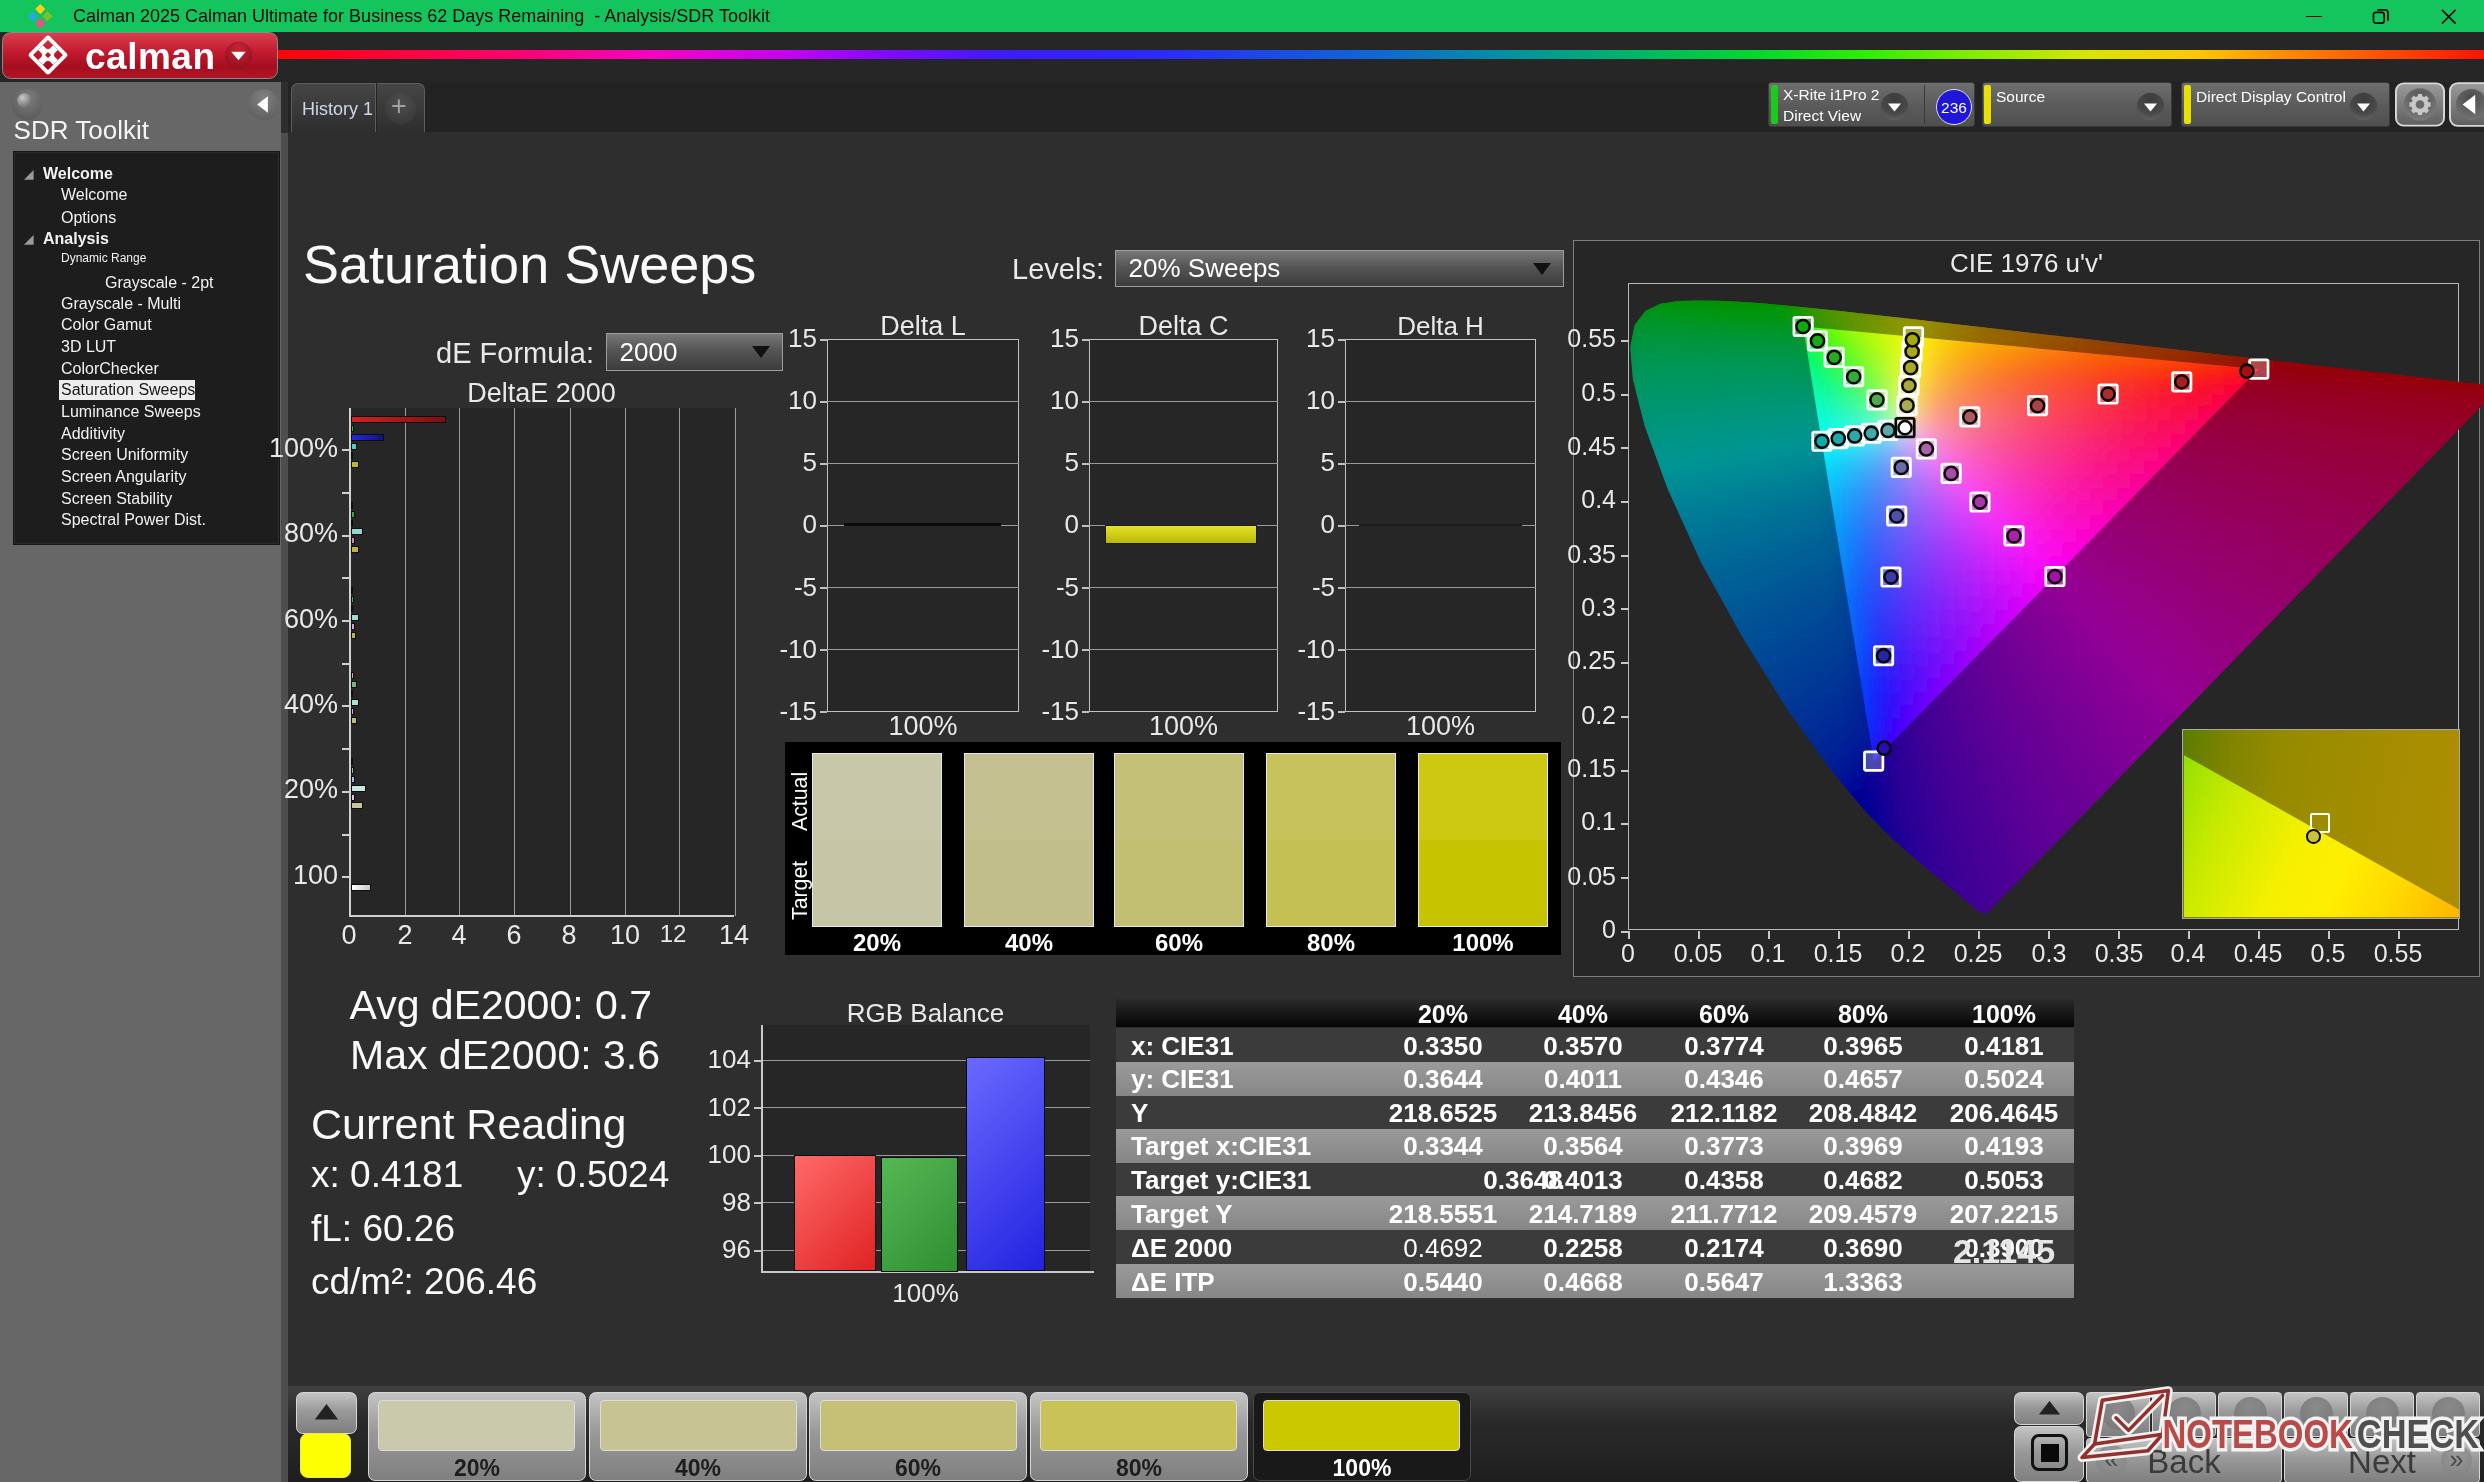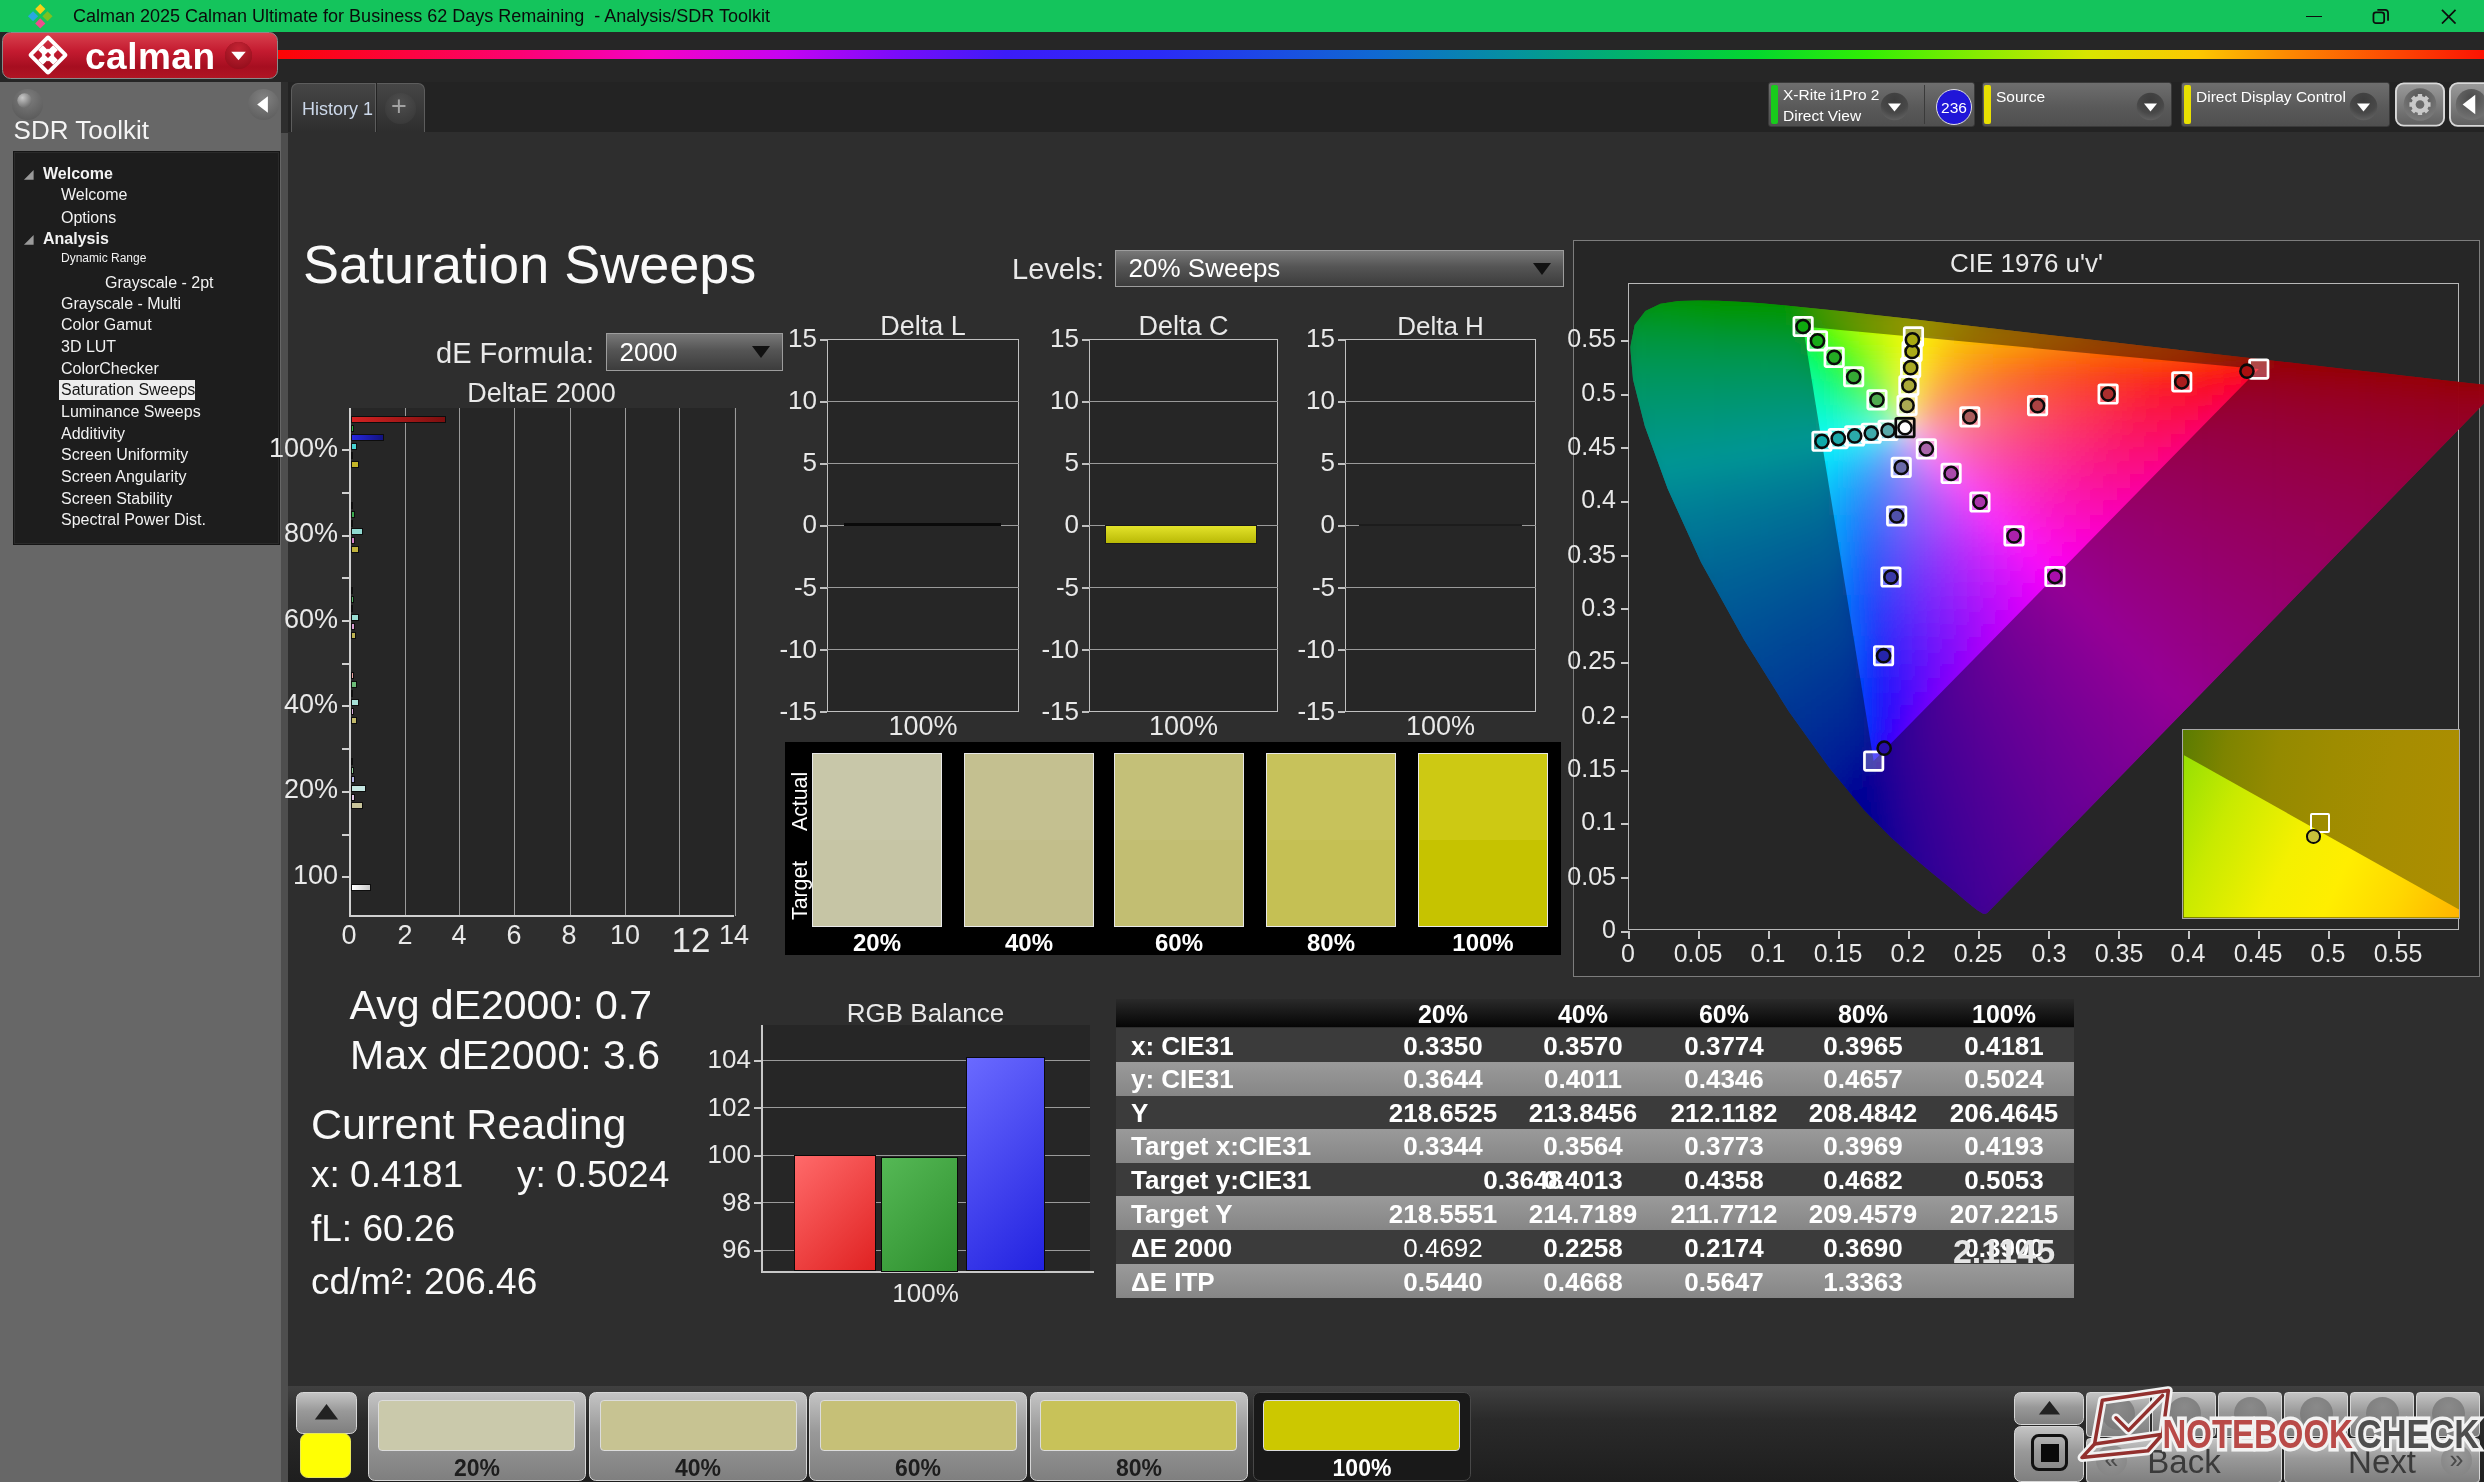--- a/index.html
+++ b/index.html
@@ -229,21 +229,21 @@
 <div class="abs" style="left:342px;top:748px;width:7.8px;height:1.9px;background:#d0d0d0"></div>
 <div class="abs" style="left:342px;top:791px;width:7.8px;height:1.9px;background:#d0d0d0"></div>
 <div class="abs" style="left:342px;top:834px;width:7.8px;height:1.9px;background:#d0d0d0"></div>
 <div class="abs" style="left:342px;top:876px;width:7.8px;height:1.9px;background:#d0d0d0"></div>
 <div class="lbl ctr" style="left:320px;top:920px;width:58px;font-size:27px">0</div>
 <div class="lbl ctr" style="left:376px;top:920px;width:58px;font-size:27px">2</div>
 <div class="lbl ctr" style="left:430px;top:920px;width:58px;font-size:27px">4</div>
 <div class="lbl ctr" style="left:485px;top:920px;width:58px;font-size:27px">6</div>
 <div class="lbl ctr" style="left:540px;top:920px;width:58px;font-size:27px">8</div>
 <div class="lbl ctr" style="left:596px;top:920px;width:58px;font-size:27px">10</div>
-<div class="lbl ctr" style="left:662px;top:920px;width:58px;font-size:35px">12</div>
+<div class="lbl ctr" style="left:644px;top:920px;width:58px;font-size:24px">12</div>
 <div class="lbl ctr" style="left:705px;top:920px;width:58px;font-size:27px">14</div>
 <div class="abs" style="left:351px;top:416px;width:95px;height:6.8px;background:linear-gradient(90deg,#d42222,#7c0f0f);border:1px solid #0d0d0d"></div>
 <div class="abs" style="left:351px;top:425px;width:2.7px;height:6.8px;background:#2fb944;border:1px solid #0d0d0d"></div>
 <div class="abs" style="left:351px;top:434px;width:33px;height:6.8px;background:linear-gradient(90deg,#2727e0,#12127e);border:1px solid #0d0d0d"></div>
 <div class="abs" style="left:351px;top:443px;width:6.3px;height:6.8px;background:#46d2d2;border:1px solid #0d0d0d"></div>
 <div class="abs" style="left:351px;top:452px;width:2.4px;height:6.8px;background:#d06ad0;border:1px solid #0d0d0d"></div>
 <div class="abs" style="left:351px;top:461px;width:8.2px;height:6.8px;background:#c4b527;border:1px solid #0d0d0d"></div>
 <div class="abs" style="left:351px;top:502px;width:2.4px;height:6.8px;background:#e08888;border:1px solid #0d0d0d"></div>
 <div class="abs" style="left:351px;top:511px;width:3.6px;height:6.8px;background:#3aa84e;border:1px solid #0d0d0d"></div>
 <div class="abs" style="left:351px;top:520px;width:2.4px;height:6.8px;background:#6666cc;border:1px solid #0d0d0d"></div>

